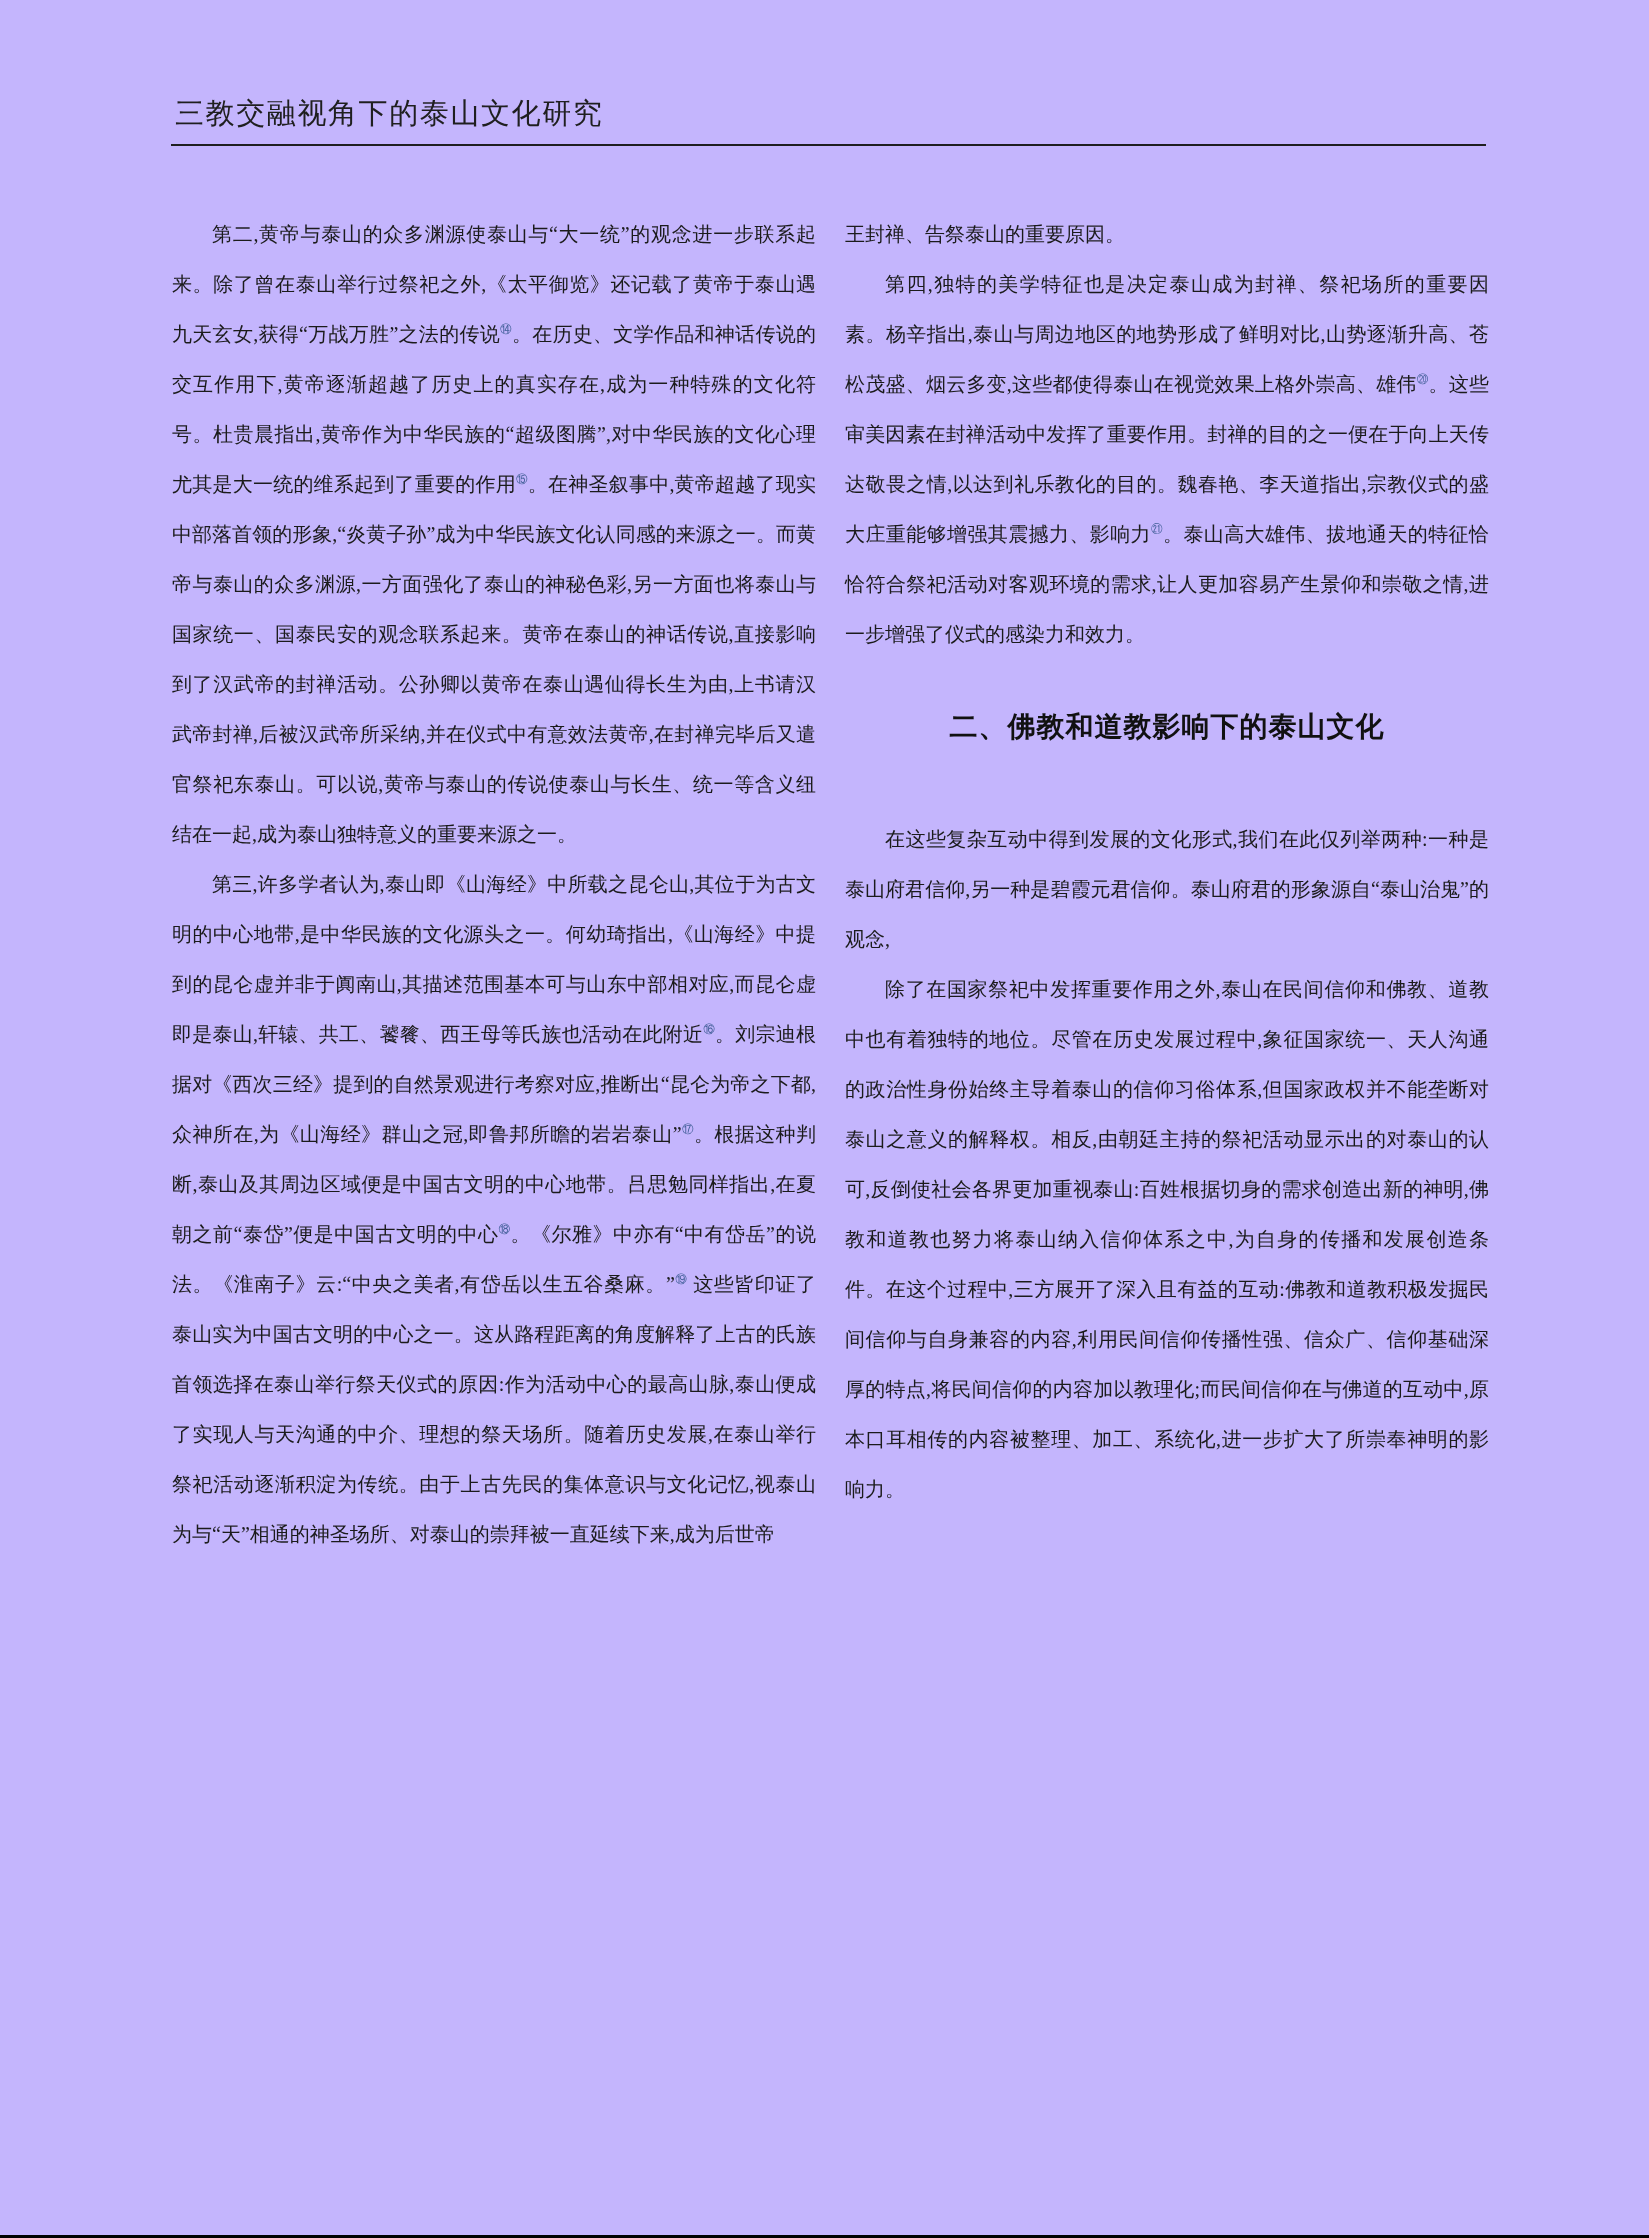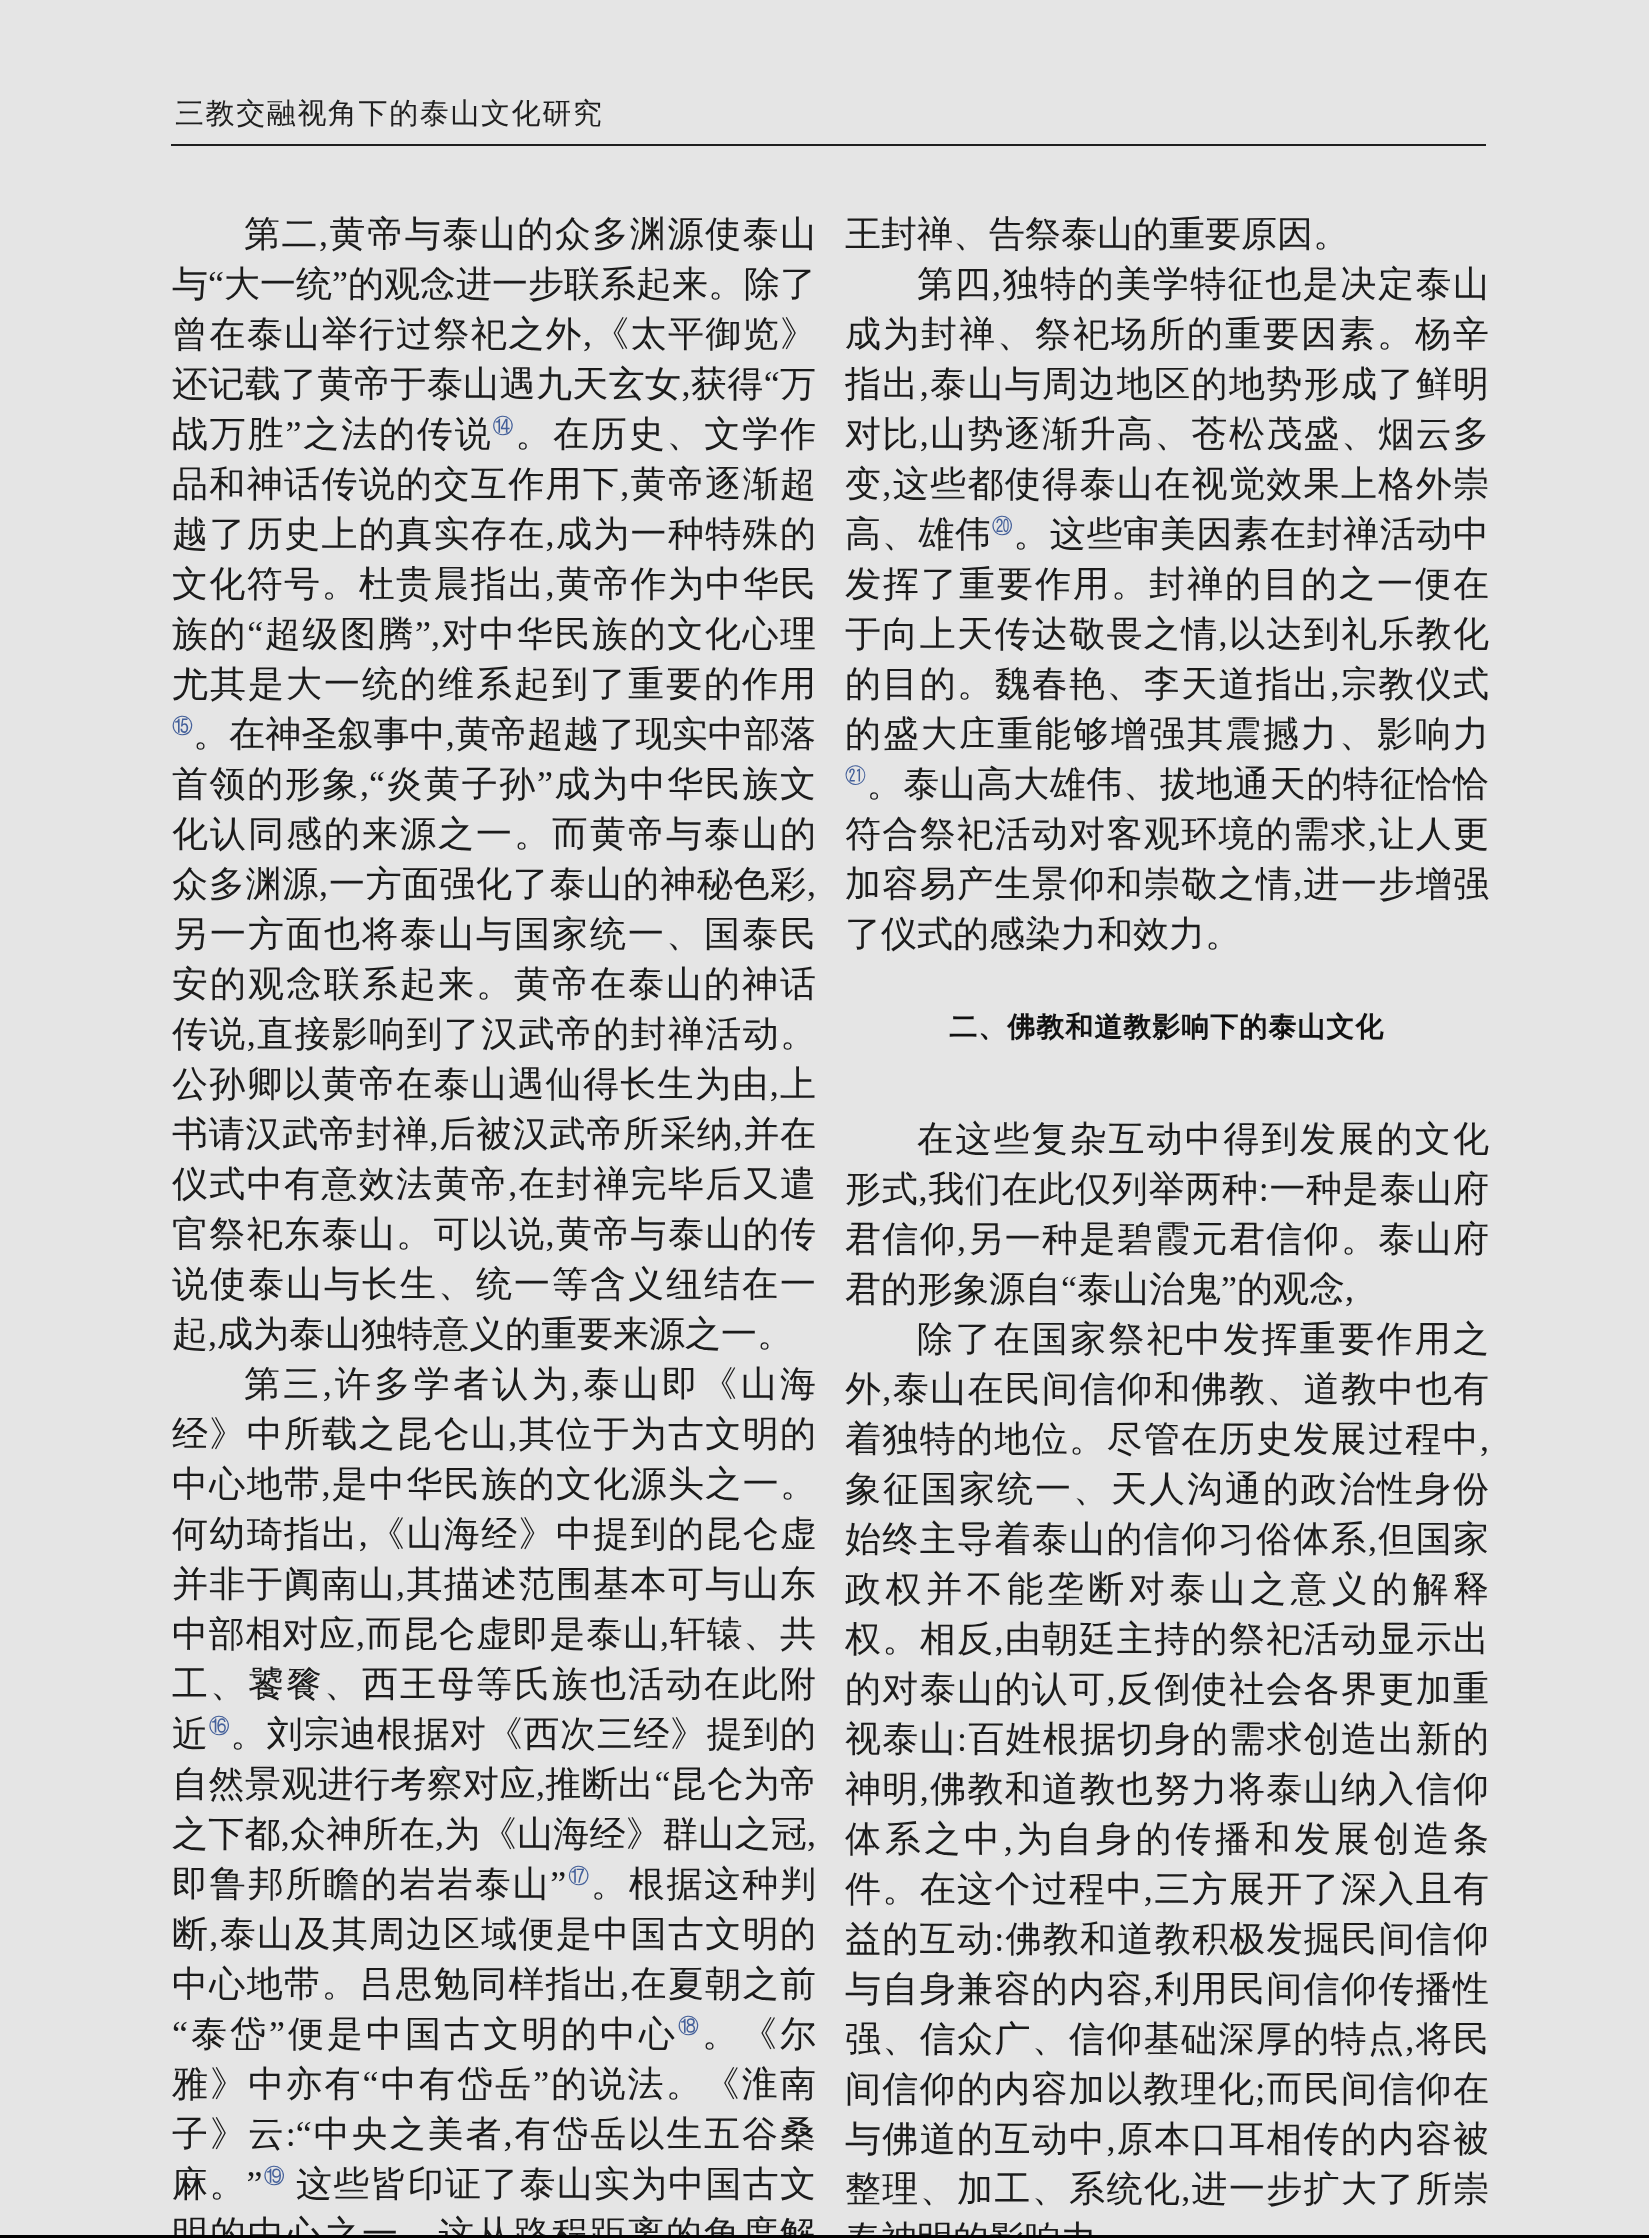--- a/index.html
+++ b/index.html
@@ -1,20 +1,20 @@
 <!DOCTYPE html>
 <html lang="zh" style="font-size:8.3px"><head>
 <meta charset="utf-8">
 <style>
   html, body { margin: 0; padding: 0; background: #ffffff; }
   .page {
     position: relative;
     width: 1650px;
     height: 2239px;
-    background: #e5e5e5;
+    background: #c4b5fd;
     overflow: hidden;
     font-family: "Liberation Serif", "DejaVu Serif", serif;
     color: #1b1b1b;
   }
   .running-title {
     position: absolute;
     left: 175px;
     top: 94px;
     font-size: 29px;
     letter-spacing: 1.6px;
@@ -31,21 +31,21 @@
   }
   .col {
     position: absolute;
     top: 209px;
     width: 644px;
   }
   .col-left  { left: 172px;  }
   .col-right { left: 845px; }
   .prose {
     margin: 0;
-    font-size: 36px;
+    font-size: 20px;
     line-height: 50px;
     text-align: justify;
     color: #1b1b1b;
   }
   .indent { text-indent: 2em; }
   sup.fn {
     font-size: 0.58em;
     vertical-align: super;
     line-height: 0;
     color: #44609a;

